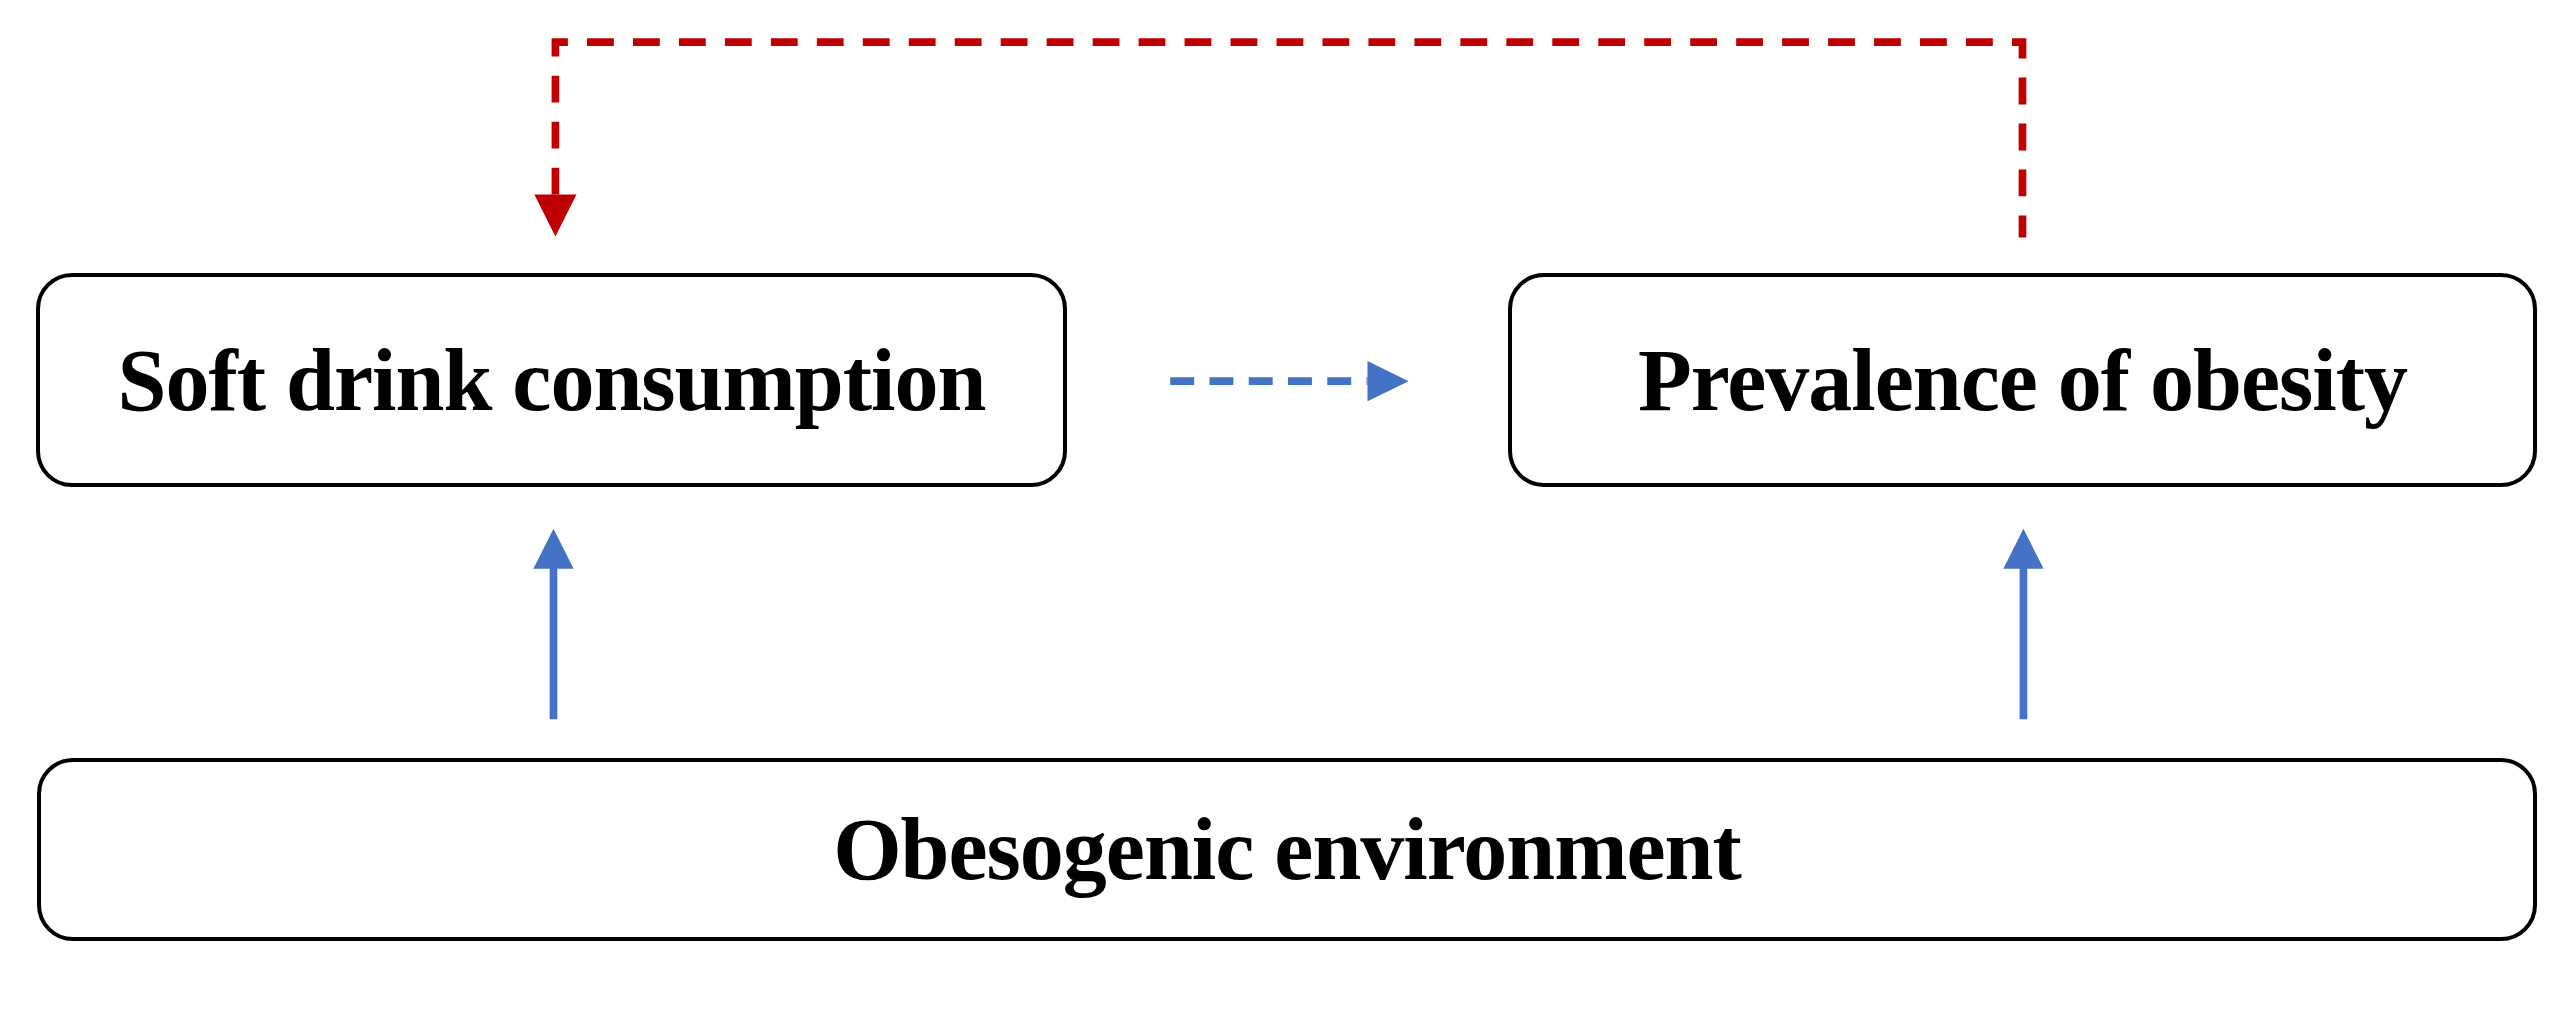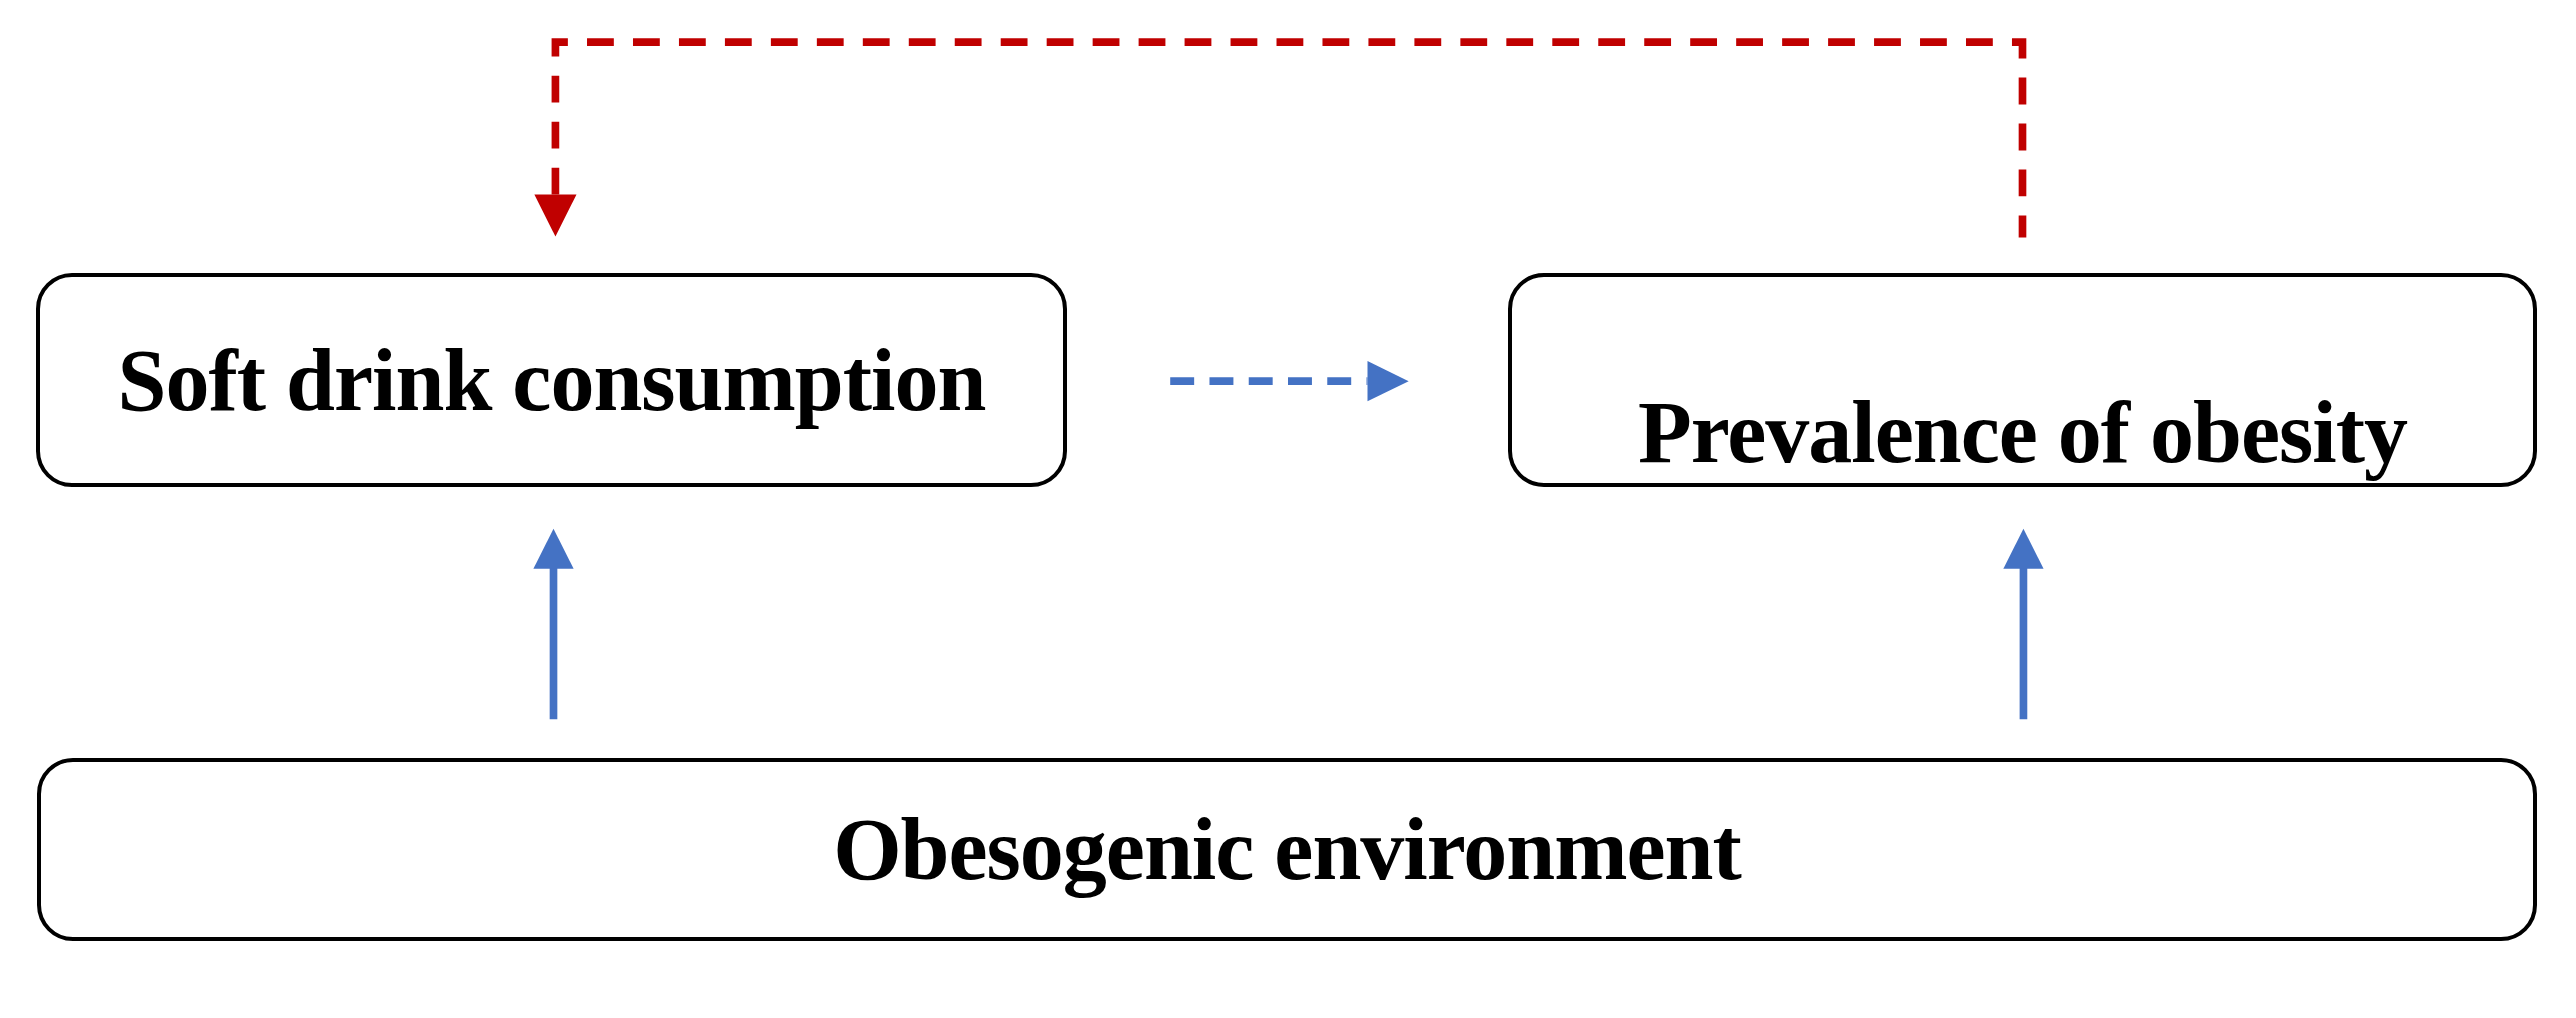--- a/index.html
+++ b/index.html
@@ -36,21 +36,20 @@
     left: 36px;
     top: 273px;
     width: 1031px;
     height: 214px;
   }
   #node-obesity {
     left: 1508px;
     top: 273px;
     width: 1029px;
     height: 214px;
-    align-items: flex-end;
   }
   #node-environment {
     left: 37px;
     top: 758px;
     width: 2500px;
     height: 183px;
   }
   #arrow-layer {
     position: absolute;
     left: 0;

